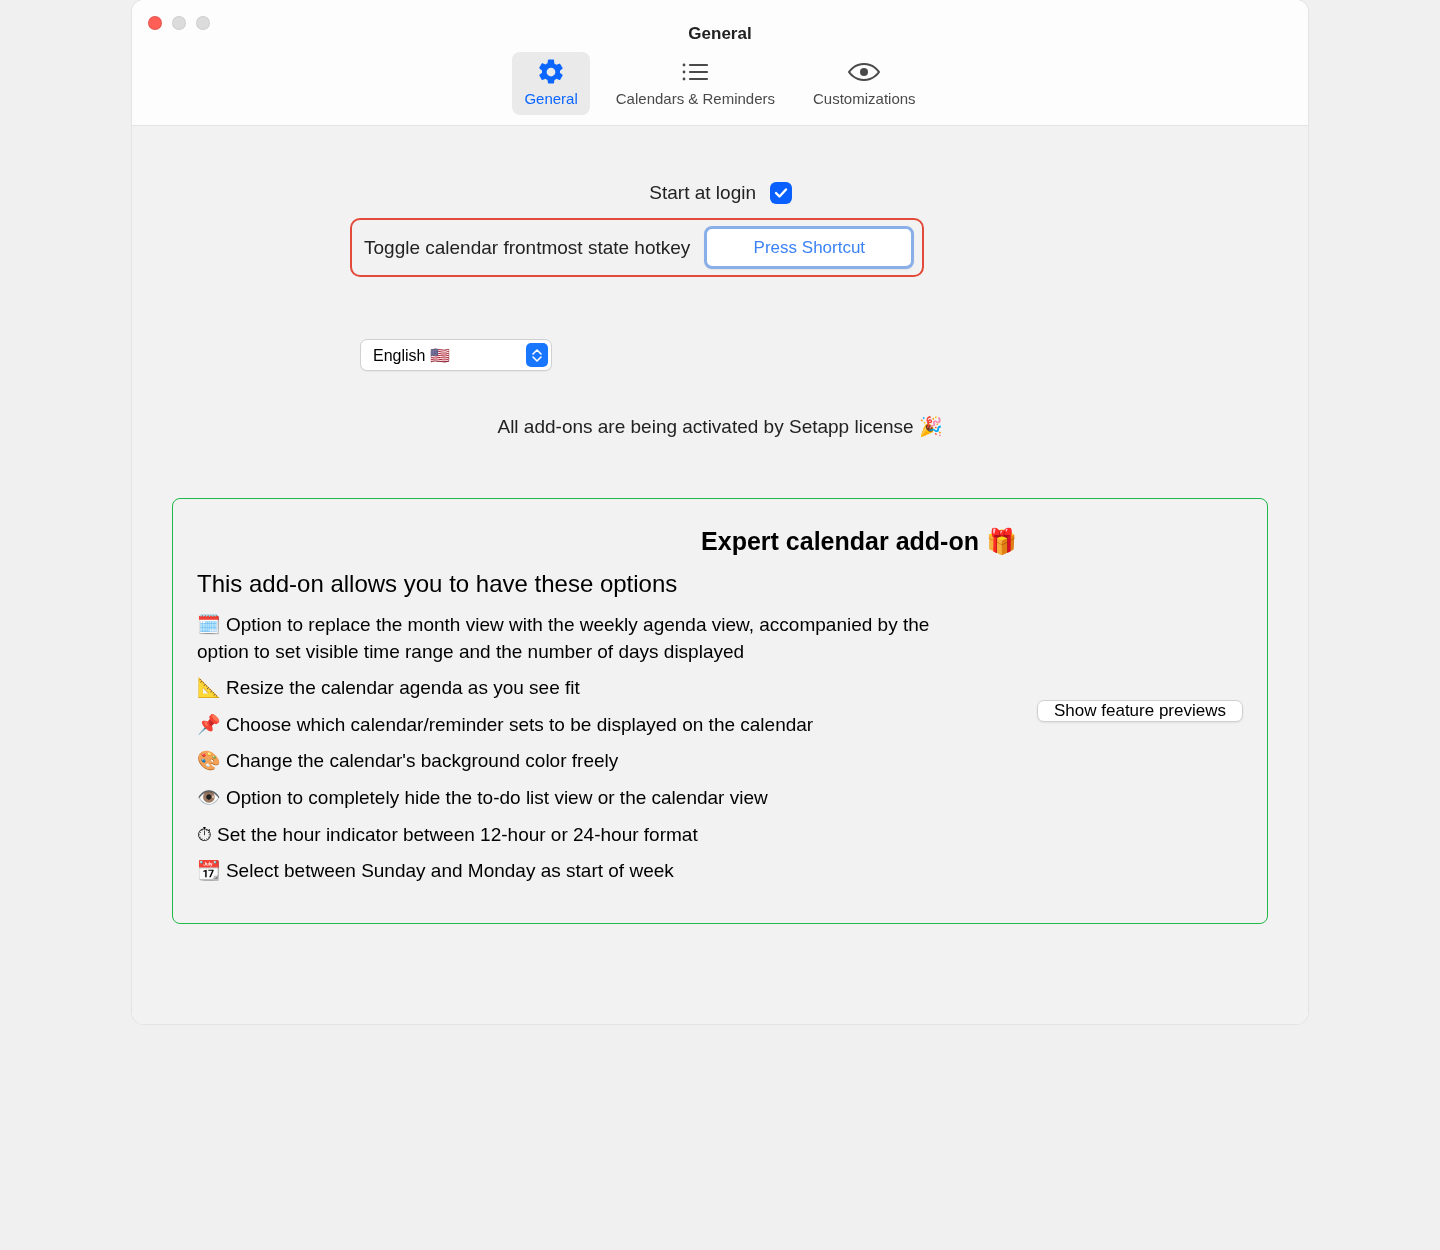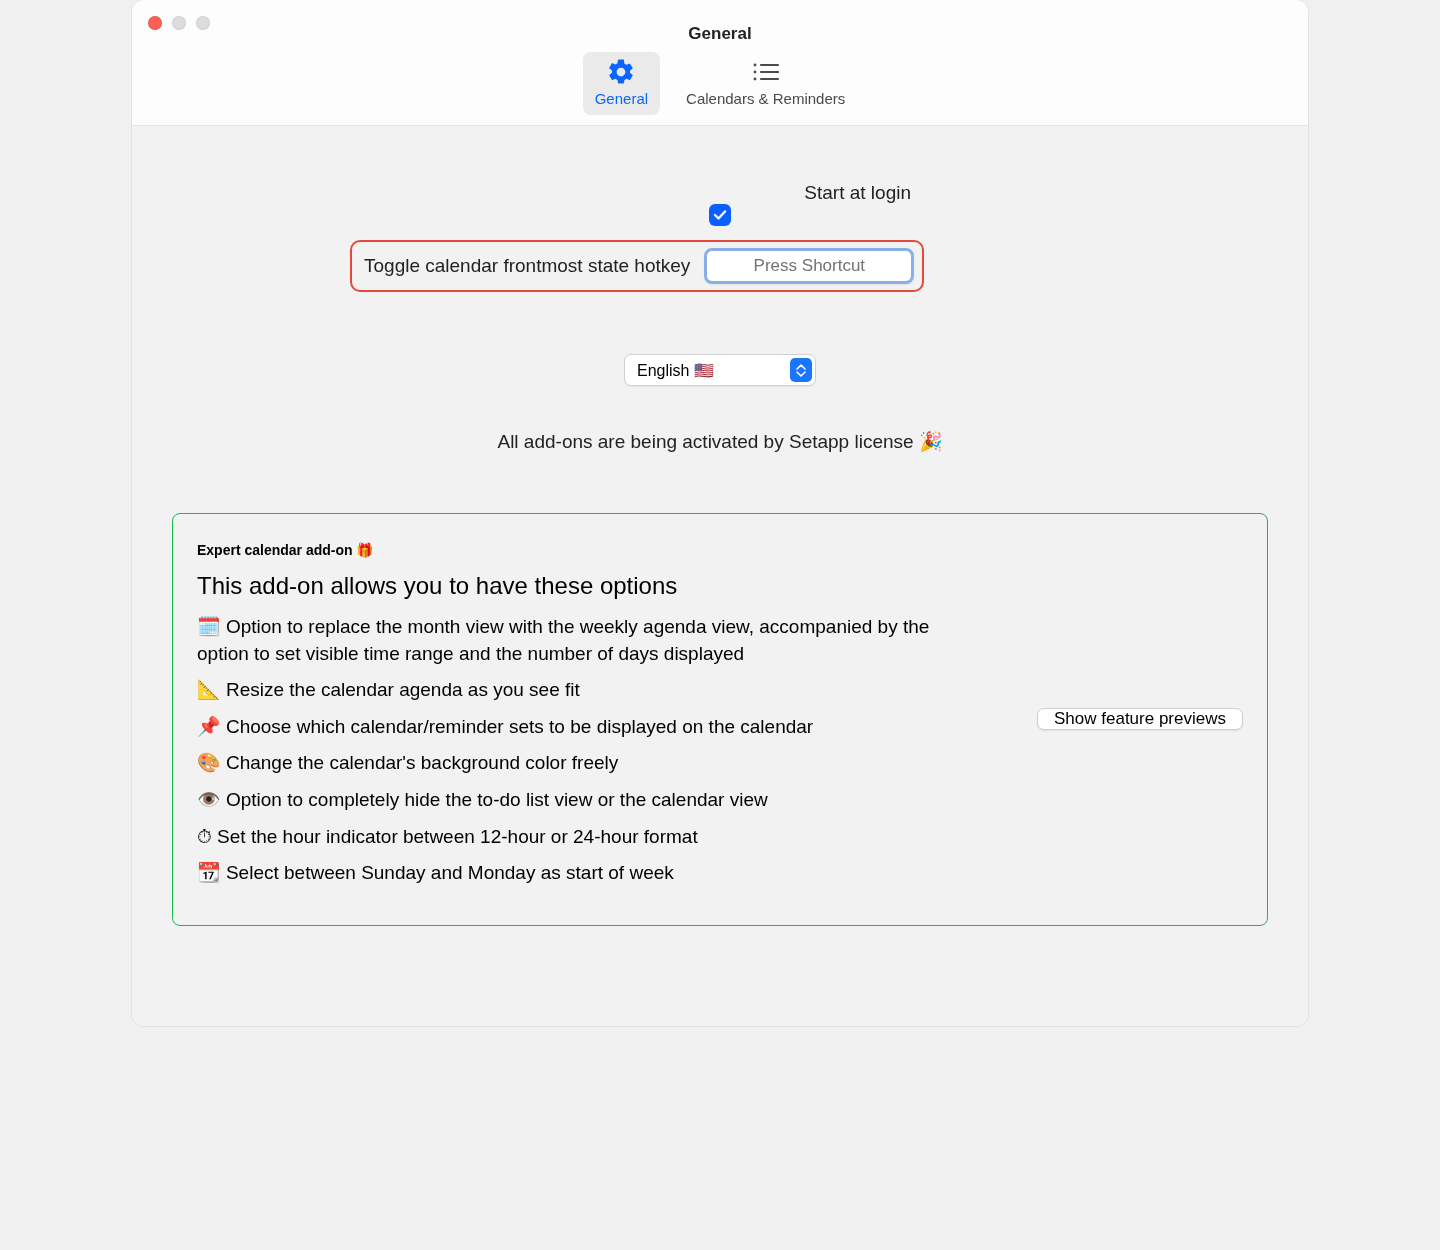--- a/index.html
+++ b/index.html
@@ -87,21 +87,20 @@
     padding: 56px 40px 100px 40px;
   }
   .settings-area {
     width: 720px;
     margin: 0 auto 0 auto;
   }
   .setting-row {
     display: flex;
     align-items: center;
     margin-bottom: 14px;
-    flex-direction: column;
   }
   .setting-label {
     width: 410px;
     text-align: right;
     font-size: 19px;
     color: #222;
     padding-right: 14px;
   }
   .setting-control {
     display: flex;
@@ -132,25 +131,25 @@
   }
   .hotkey-inner .setting-label {
     width: auto;
     padding-left: 4px;
   }
   .shortcut-field {
     border: 3px solid #89aee8;
     border-radius: 8px;
     background: #fff;
     width: 210px;
-    height: 36px;
-    display: flex;
-    align-items: center;
-    justify-content: center;
-    color: #737373;
+    height: 43px;
+    display: flex;
+    align-items: center;
+    justify-content: center;
+    color: #3b82f6;
     font-size: 17px;
     box-shadow: 0 1px 2px rgba(0,0,0,0.06);
   }
   .select-wrap {
     position: relative;
     background: #fff;
     border: 1px solid #d0d0d0;
     border-radius: 7px;
     height: 32px;
     display: flex;
@@ -189,23 +188,24 @@
     background: #f2f2f2;
     padding: 28px 24px 28px 24px;
     display: flex;
     gap: 20px;
     align-items: center;
   }
   .addon-left {
     flex: 1;
   }
   .addon-title {
-    font-size: 14px;
+    font-size: 25px;
     font-weight: 700;
     margin-bottom: 14px;
+    text-align: right;
   }
   .addon-desc {
     font-size: 24px;
     margin-bottom: 14px;
   }
   .addon-list {
     list-style: none;
     font-size: 19px;
     line-height: 1.4;
   }
@@ -257,20 +257,29 @@
             <line x1="11" y1="5" x2="28" y2="5"></line>
             <circle cx="5" cy="12" r="1.4" fill="#4a4a4a" stroke="none"></circle>
             <line x1="11" y1="12" x2="28" y2="12"></line>
             <circle cx="5" cy="19" r="1.4" fill="#4a4a4a" stroke="none"></circle>
             <line x1="11" y1="19" x2="28" y2="19"></line>
           </svg>
         </div>
         <div class="tab-label">Calendars &amp; Reminders</div>
       </div>
 
+      <div class="toolbar-tab">
+        <div class="tab-icon">
+          <svg width="34" height="24" viewBox="0 0 34 24" fill="none" stroke="#4a4a4a" stroke-width="2">
+            <path d="M2 12s5-8 15-8 15 8 15 8-5 8-15 8S2 12 2 12z"></path>
+            <circle cx="17" cy="12" r="4" fill="#4a4a4a" stroke="none"></circle>
+          </svg>
+        </div>
+        <div class="tab-label">Customizations</div>
+      </div>
 
     </div>
   </div>
 
   <div class="content">
 
     <div class="settings-area">
 
       <div class="setting-row">
         <div class="setting-label">Start at login</div>

